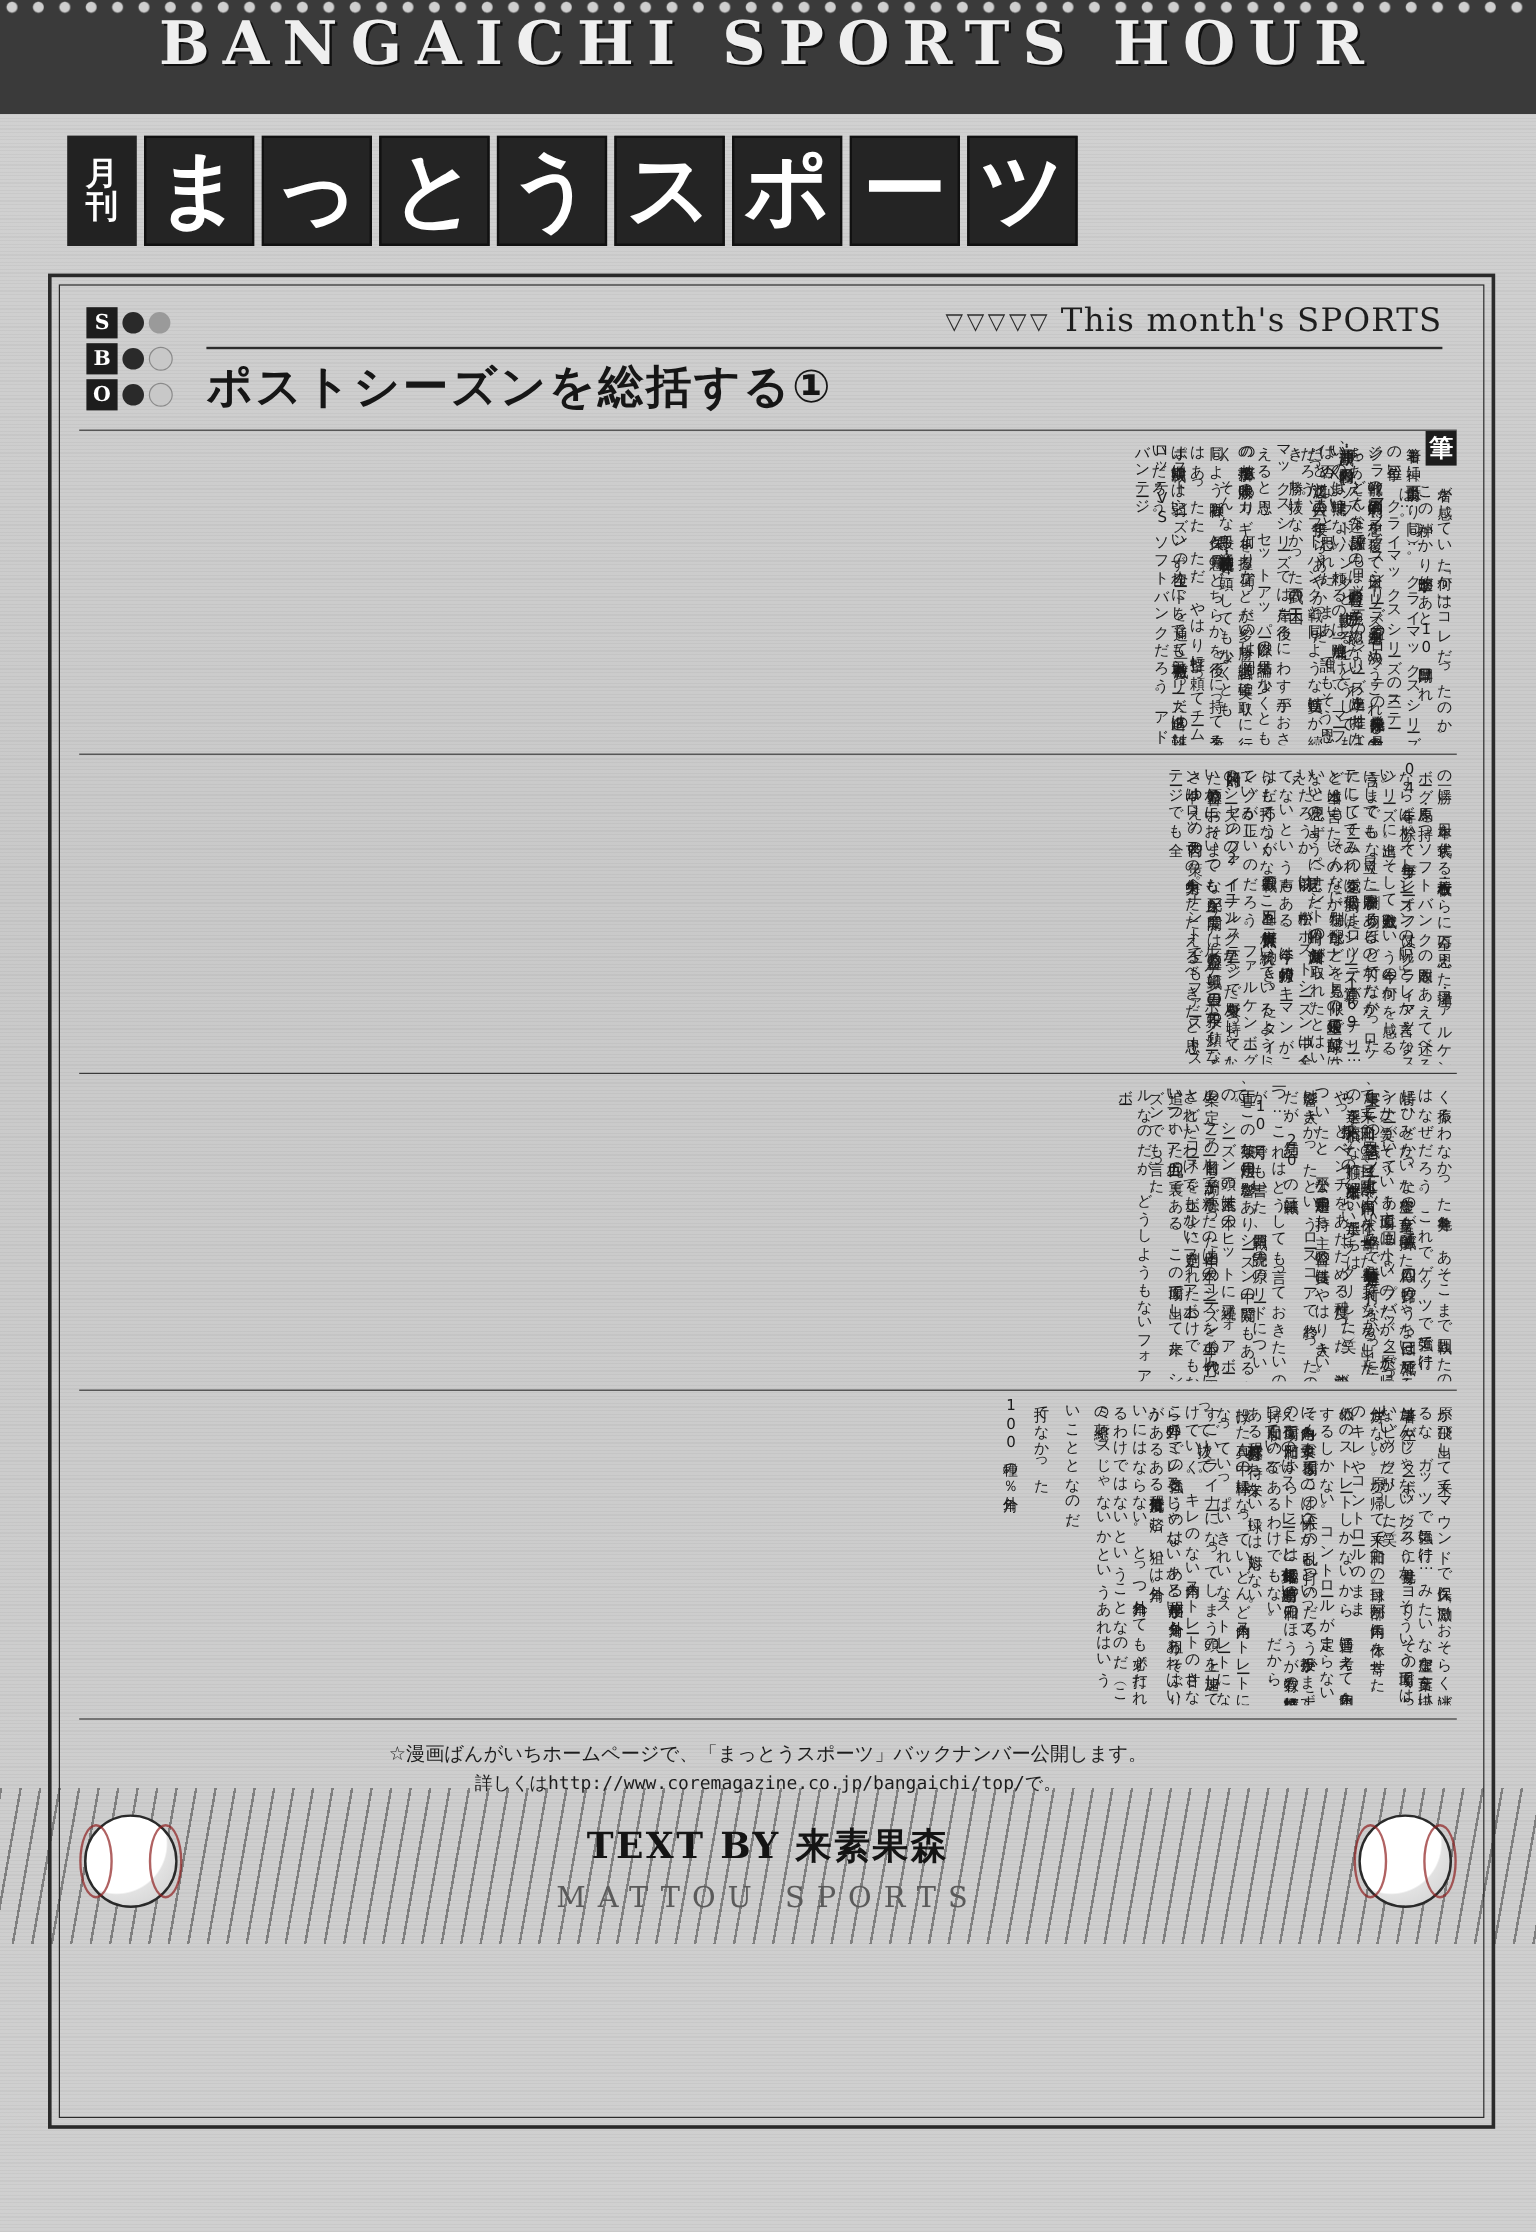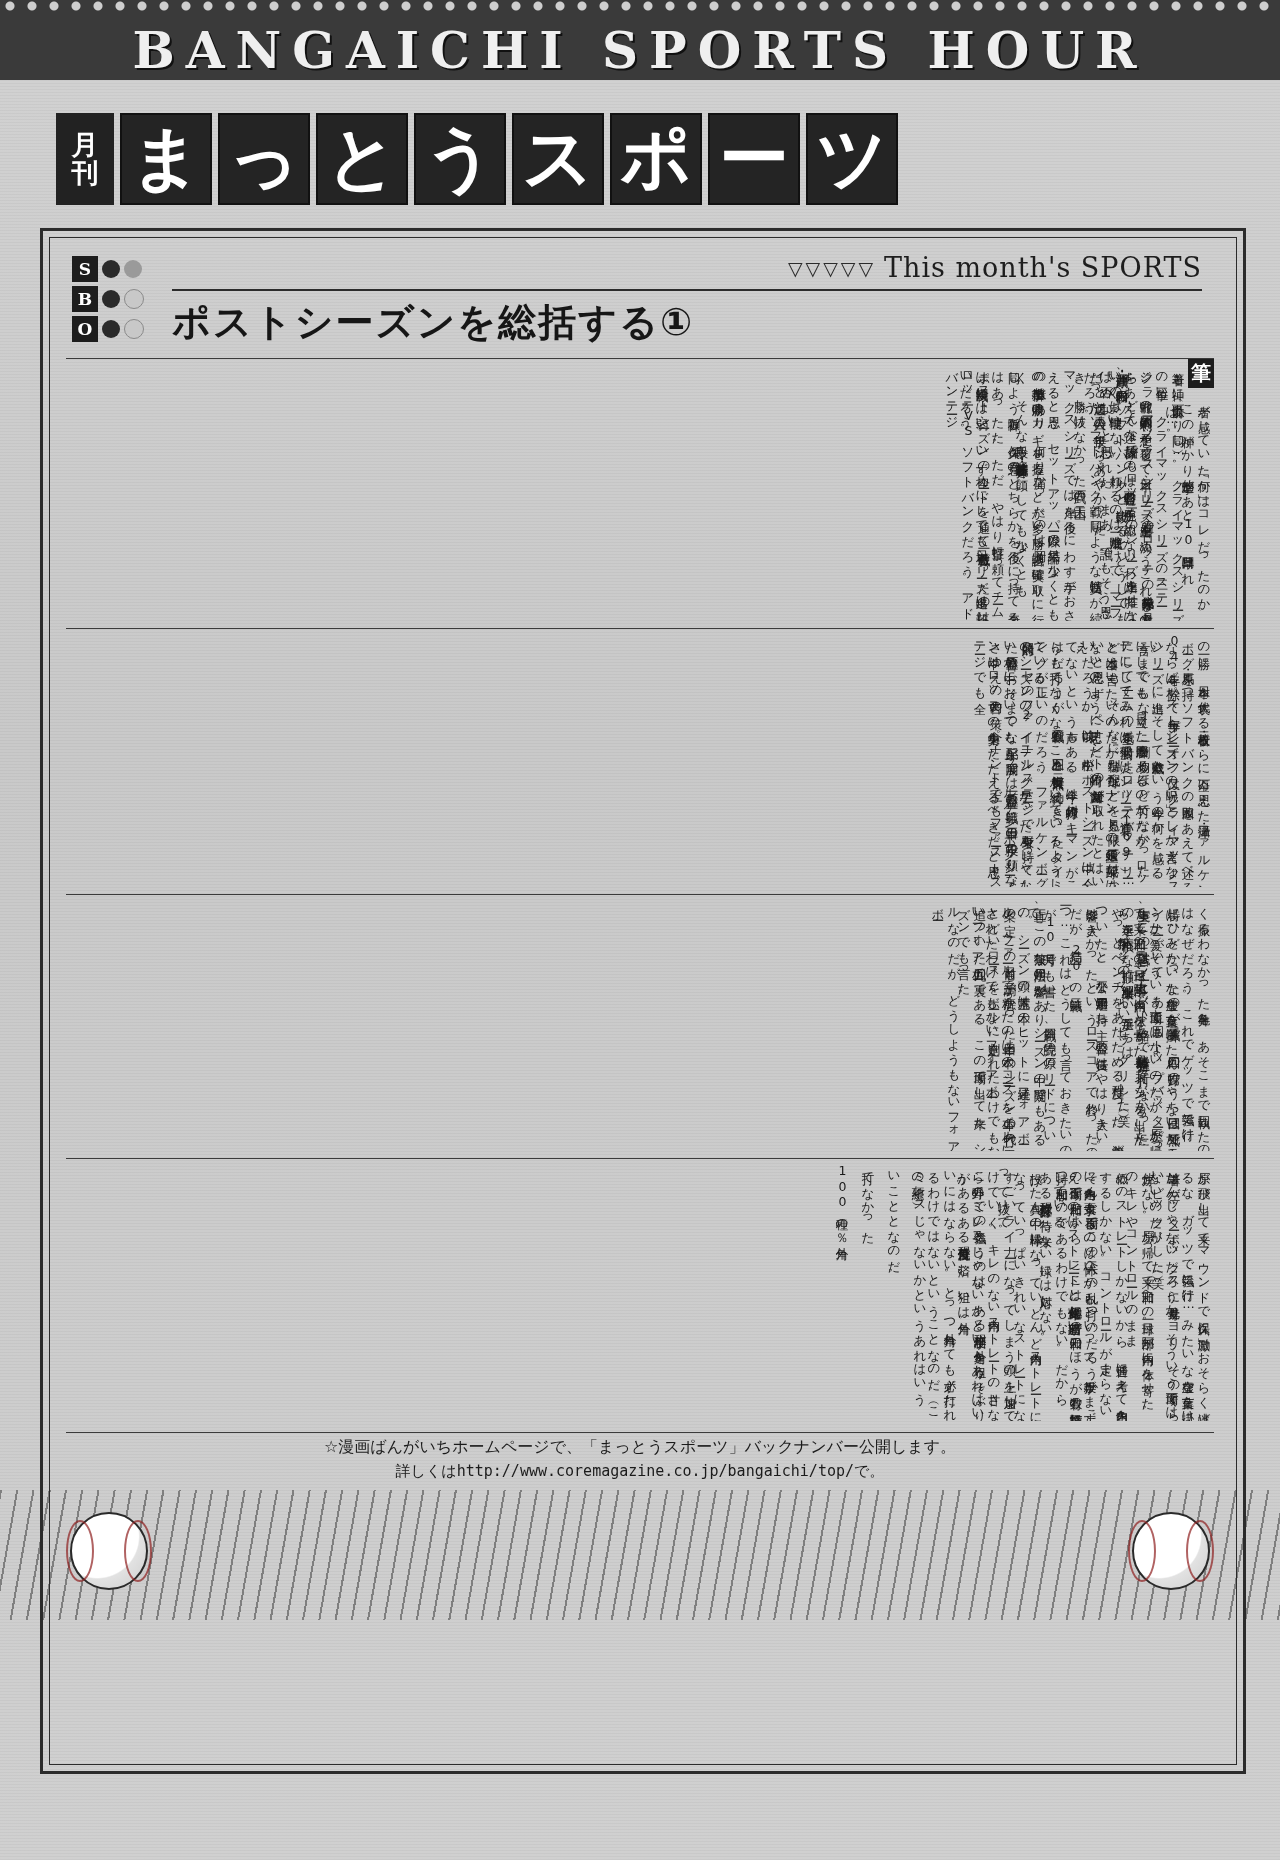--- a/index.html
+++ b/index.html
@@ -11,23 +11,23 @@
     position:relative;
   }
   .page{
     position:absolute;inset:0;
     background:
       repeating-linear-gradient(0deg, rgba(0,0,0,0.035) 0 1px, transparent 1px 3px),
       linear-gradient(180deg,#d2d2d2 0%,#c9c9c9 40%,#d0d0d0 100%);
   }
   
   .banner{
-    position:absolute;left:0;top:0;width:1280px;height:80px;
+    position:absolute;left:0;top:0;width:1280px;height:95px;
     background:#3a3a3a;
-    display:flex;align-items:flex-end;justify-content:center;
+    display:flex;align-items:flex-start;justify-content:center;
   }
   .banner:before{
     content:"";position:absolute;left:0;top:0;right:0;height:12px;
     background:
       radial-gradient(circle at 10px 6px, #cfcfcf 4px, transparent 5px) repeat-x;
     background-size:22px 12px;
   }
   .banner-text{
     color:#efefef;
     font-family:"DejaVu Serif", serif;
@@ -126,21 +126,21 @@
     background:#1d1d1d;color:#fff;font-weight:bold;font-size:20px;
     width:26px;height:34px;display:flex;align-items:center;justify-content:center;
     margin-bottom:4px;
   }
   .col-wrap{display:flex;flex-direction:column;align-items:center;height:100%;}
   
   .footnote{
     position:absolute;left:66px;top:1432px;width:1148px;
     text-align:center;font-size:16px;color:#1b1b1b;line-height:1.55;
     font-family:"DejaVu Sans", sans-serif;
-    border-top:1px solid #3a3a3a;padding-top:2px;
+    border-top:1px solid #3a3a3a;padding-top:17px;
   }
   .footnote .line2{font-family:"DejaVu Sans Mono", monospace;font-size:15px;}
   
   .bottombar{
     position:absolute;left:0;top:1490px;width:1280px;height:130px;
   }
   .speedlines{
     position:absolute;left:0;top:0;width:1280px;height:130px;
     background:
       repeating-linear-gradient(100deg, rgba(40,40,40,0.85) 0 2px, transparent 2px 16px);
@@ -281,15 +281,19 @@
 
   <div class="footnote">
     <div>☆漫画ばんがいちホームページで、「まっとうスポーツ」バックナンバー公開します。</div>
     <div class="line2">詳しくはhttp://www.coremagazine.co.jp/bangaichi/top/で。</div>
   </div>
 
   <div class="bottombar">
     <div class="speedlines"></div>
     <div class="ball" id="ball-left"></div>
     <div class="ball" id="ball-right"></div>
+    <div class="credit">
+      <div class="by">TEXT BY 来素果森</div>
+      <div class="mattou">MATTOU SPORTS</div>
+    </div>
   </div>
 
 </div>
 
 </body></html>

